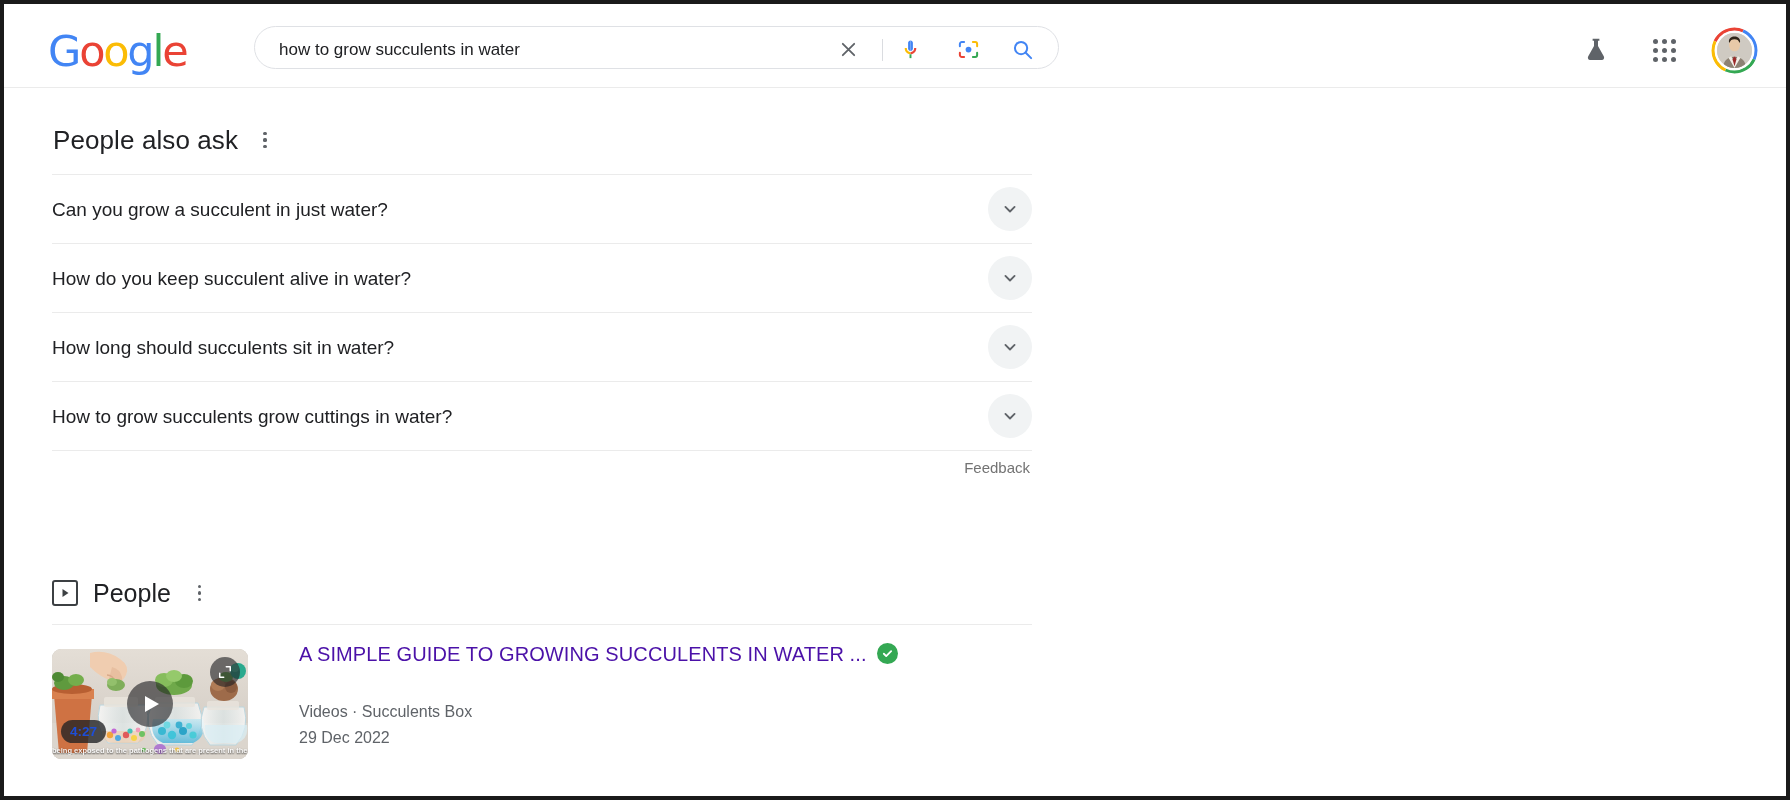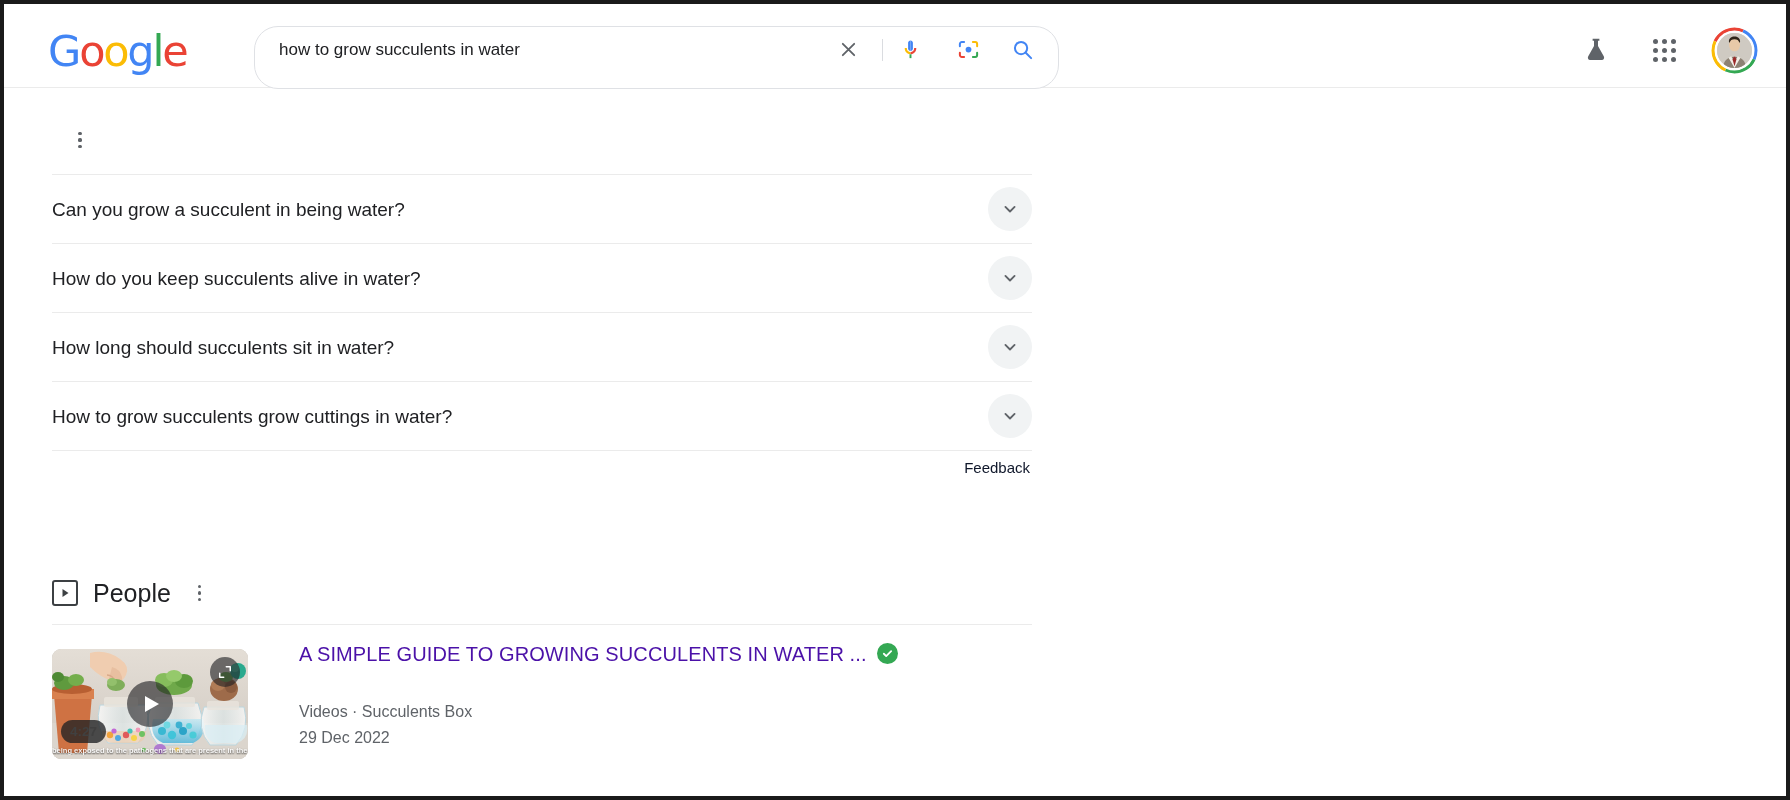--- a/index.html
+++ b/index.html
@@ -45,21 +45,21 @@
     font-weight: 400;
     line-height: 42px;
     white-space: nowrap;
     user-select: none;
   }
   #google-logo span { display: inline-block; }
 
   #searchbar {
     position: absolute;
     left: 250px; top: 14px;
-    width: 805px; height: 63px;
+    width: 805px; height: 43px;
     border: 1px solid #dfe1e5;
     border-radius: 24px;
     background: #ffffff;
   }
   #search-input-text {
     position: absolute;
     left: 24px; top: 0;
     height: 45px;
     line-height: 45px;
     font-size: 17px;
@@ -199,21 +199,21 @@
   }
   #paa-footer {
     position: relative;
     border-top: 1px solid #ebebeb;
     height: 40px;
   }
   #feedback-link {
     position: absolute;
     right: 2px; top: 8px;
     font-size: 15px;
-    color: #0f172a;
+    color: #737373;
     cursor: pointer;
     font-family: "Liberation Sans", sans-serif;
   }
 
   
   #videos {
     position: absolute;
     left: 48px; top: 478px;
     width: 980px;
   }
@@ -268,21 +268,21 @@
     width: 0; height: 0;
     border-left: 14px solid #ffffff;
     border-top: 8.5px solid transparent;
     border-bottom: 8.5px solid transparent;
     margin-left: 4px;
   }
   #duration-badge {
     position: absolute;
     left: 9px; bottom: 16px;
     background: rgba(32,33,36,0.78);
-    color: #404040;
+    color: #1d4ed8;
     font-size: 13.5px;
     font-weight: 700;
     padding: 4px 9px;
     border-radius: 12px;
     font-family: "Liberation Sans", sans-serif;
   }
   #expand-badge {
     position: absolute;
     right: 8px; top: 8px;
     width: 30px; height: 30px;
@@ -431,40 +431,41 @@
           </svg>
         </div>
       </div>
     </div>
   </div>
 
   <div id="content">
 
     <section id="paa">
       <div id="paa-header">
+        <h2 id="paa-title">People also ask</h2>
         <span class="kebab" id="paa-kebab">
           <i></i>
               <i></i>
               <i></i>
         </span>
       </div>
 
       <div class="paa-list">
 
         <div class="paa-item">
-          <div class="paa-q">Can you grow a succulent in being water?</div>
+          <div class="paa-q">Can you grow a succulent in just water?</div>
           <div class="paa-chevron">
             <svg width="20" height="20" viewBox="0 0 24 24">
               <path d="M6.5 9.5 L12 15 L17.5 9.5" stroke="#5f6368" stroke-width="2.2" fill="none" stroke-linecap="round" stroke-linejoin="round"></path>
             </svg>
           </div>
         </div>
 
         <div class="paa-item">
-          <div class="paa-q">How do you keep succulents alive in water?</div>
+          <div class="paa-q">How do you keep succulent alive in water?</div>
           <div class="paa-chevron">
             <svg width="20" height="20" viewBox="0 0 24 24">
               <path d="M6.5 9.5 L12 15 L17.5 9.5" stroke="#5f6368" stroke-width="2.2" fill="none" stroke-linecap="round" stroke-linejoin="round"></path>
             </svg>
           </div>
         </div>
 
         <div class="paa-item">
           <div class="paa-q">How long should succulents sit in water?</div>
           <div class="paa-chevron">

